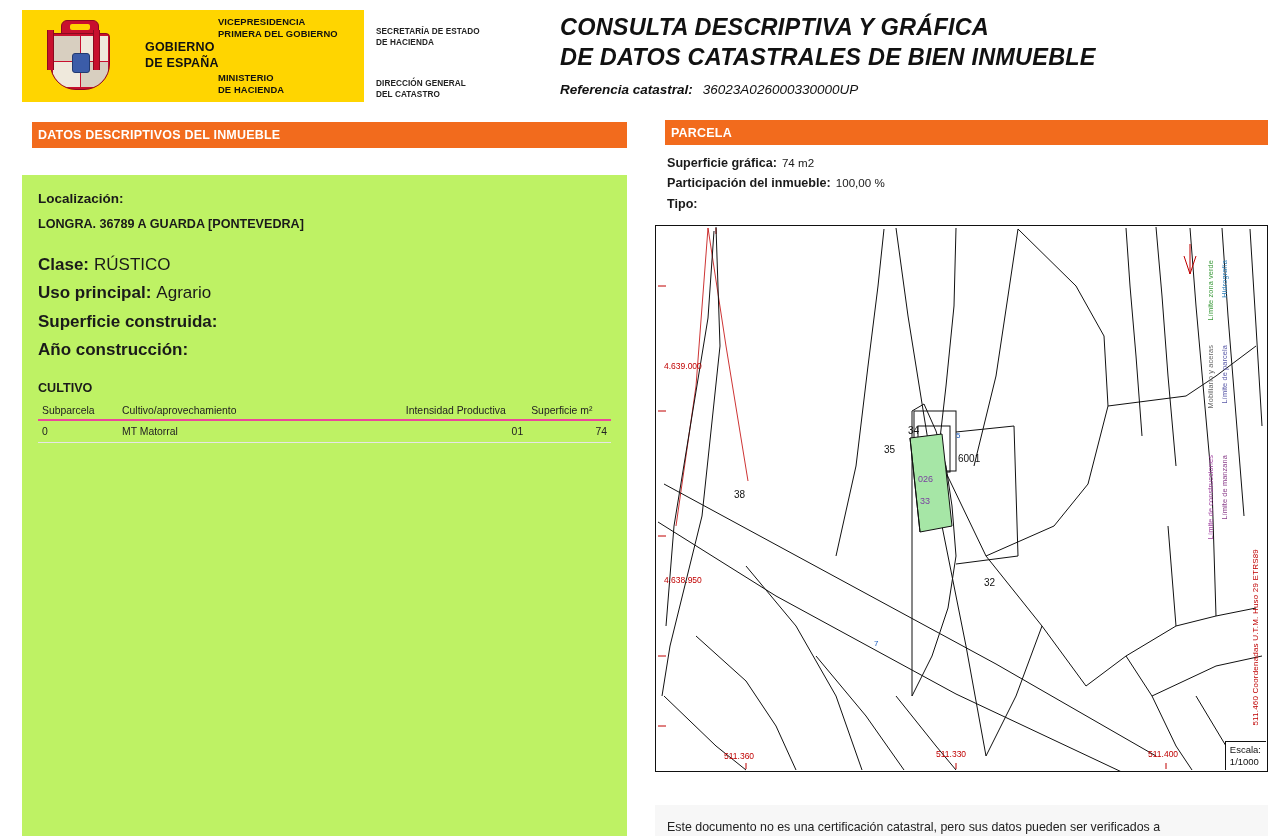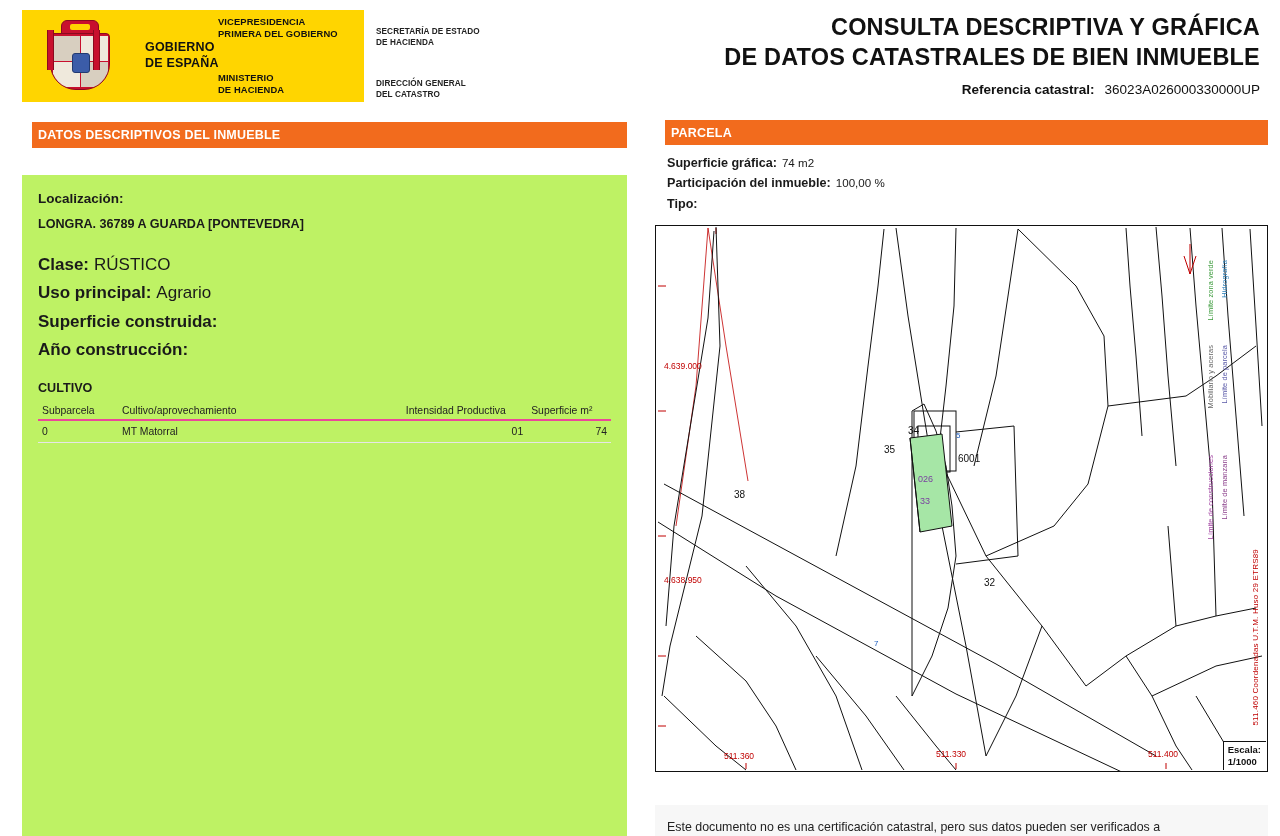--- a/index.html
+++ b/index.html
@@ -145,21 +145,22 @@
     font-weight: bold;
     color: #111;
     line-height: 1.3;
     letter-spacing: .1px;
   }
 
   .title-area {
     position: absolute;
     left: 560px; top: 12px;
     width: 700px;
-    text-align: right;
+    text-align: left;
+    font-style: italic;
   }
   .title-area h1 {
     margin: 0;
     font-size: 23.5px;
     font-weight: bold;
     letter-spacing: .2px;
     line-height: 1.28;
     color: #111;
   }
   .refcat {
@@ -310,21 +311,21 @@
 
   .escala {
     position: absolute;
     right: 1px; bottom: 1px;
     background: #ffffff;
     border: 1px solid #111;
     border-right: none; border-bottom: none;
     font-size: 9.5px;
     padding: 2px 5px 2px 4px;
     line-height: 1.25;
-    font-weight: bold;
+    font-weight: normal;
     color: #111;
   }
 
   .legend {
     position: absolute;
     right: 38px; top: 14px;
     height: 500px;
     width: 36px;
     font-size: 7.4px;
     color: #333;

